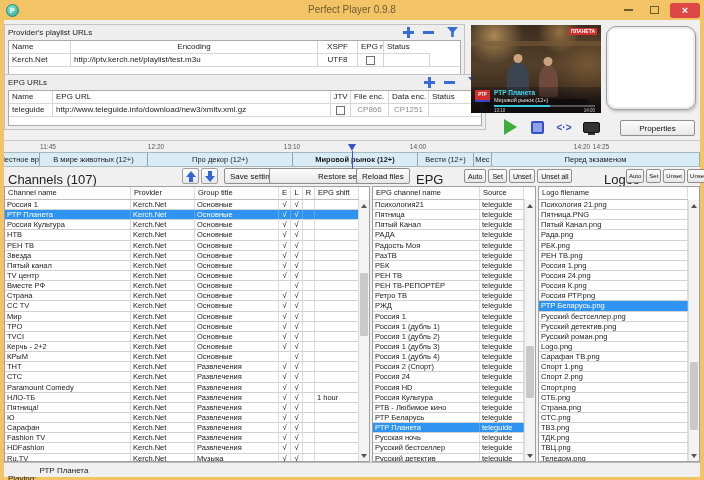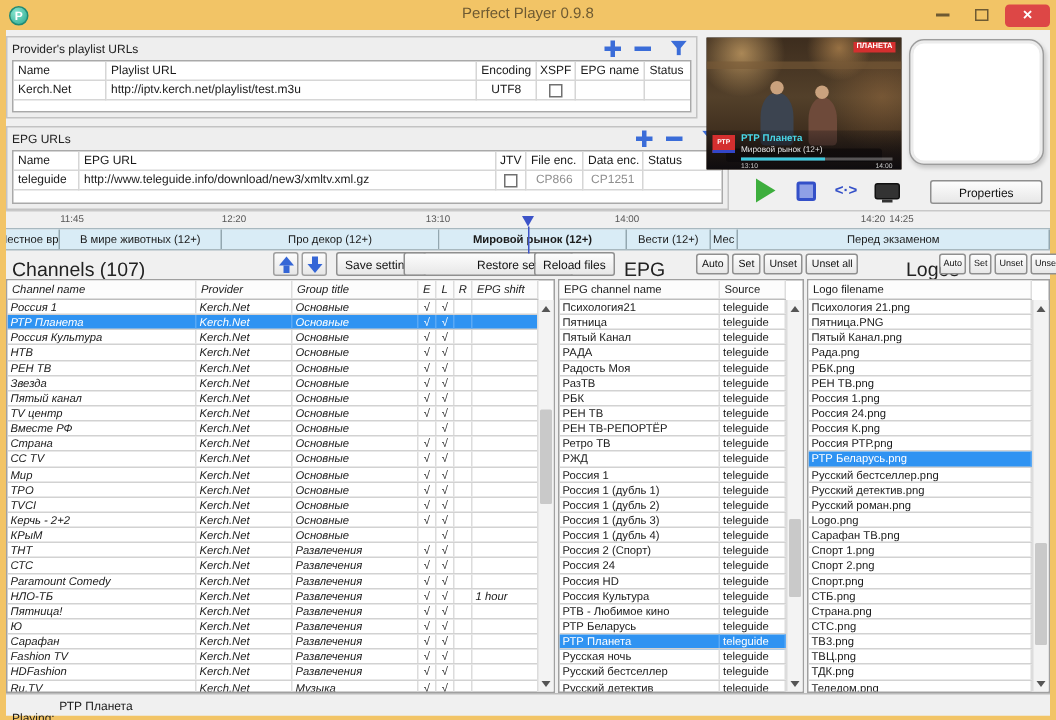--- a/index.html
+++ b/index.html
@@ -124,21 +124,21 @@
 
   
   .panel { position:absolute; top:166px; height:276px; background:#fff; border:1px solid #a0a0a0; }
   .p-channels { left:0; width:366px; }
   .p-epg { left:368px; width:164px; }
   .p-logos { left:534px; width:162px; }
   .phead { display:grid; height:13px; background:#fcfcfc; border-bottom:1px solid #bdbdbd; }
   .phead > div { font-size:7.5px; line-height:12px; padding:0 3px; border-right:1px solid #ddd;
                  white-space:nowrap; overflow:hidden; }
   .pbody { position:absolute; left:0; top:13px; bottom:0; overflow:hidden; }
-  .ch-grid { grid-template-columns:126px 64px 84px 12px 12px 12px auto;font-style:italic; }
+  .ch-grid { grid-template-columns:126px 64px 84px 12px 12px 12px auto; }
   .ep-grid { grid-template-columns:107px auto; }
   .lg-grid { grid-template-columns:auto; }
   .pbody .lrow { display:grid; height:10.15px; border-bottom:1px solid #d2d2d2; }
   .lrow > div { font-size:7.5px; line-height:9px; padding:0 2px; border-right:1px solid #dcdcdc;
                 white-space:nowrap; overflow:hidden; }
   .lrow.sel { background:#2f93f2; color:#fff; }
   .lrow.sel > div { border-right-color:#5aa9f5; }
   .chk { text-align:center; padding:0 !important; font-size:7px; }
 
   .scroll { position:absolute; top:13px; right:0; bottom:0; width:11px; background:#f3f3f3; border-left:1px solid #dcdcdc; }
@@ -188,38 +188,37 @@
               <span class="i-minus"></span>
             </span>
           <span class="icon-btn" style="margin-left:4px;">
               <span class="i-funnel"></span>
             </span>
         </span>
       </div>
       <div class="gb-table">
         <div class="trow pl-grid">
           <div>Name</div>
-          <div>Playlist URL</div>
           <div class="cell-c">Encoding</div>
           <div class="cell-c">XSPF</div>
           <div>EPG name</div>
           <div>Status</div>
         </div>
         <div class="trow pl-grid">
           <div>Kerch.Net</div>
           <div>http://iptv.kerch.net/playlist/test.m3u</div>
           <div class="cell-c">UTF8</div>
           <div class="cell-c"><span class="checkbox"></span></div>
           <div></div>
           <div></div>
         </div>
       </div>
     </div>
 
-    <div class="groupbox" style="left:0;top:64px;width:482px;height:56px;">
+    <div class="groupbox" style="left:0;top:54px;width:482px;height:56px;">
       <div class="gb-head">
         <span class="gb-title">EPG URLs</span>
         <span class="gb-btns">
           <span class="icon-btn">
               <span class="i-plus"></span>
             </span>
           <span class="icon-btn">
               <span class="i-minus"></span>
             </span>
           <span class="icon-btn" style="margin-left:4px;">
@@ -782,24 +781,24 @@
           <div class="lrow lg-grid">
             <div>Страна.png</div>
           </div>
           <div class="lrow lg-grid">
             <div>СТС.png</div>
           </div>
           <div class="lrow lg-grid">
             <div>ТВ3.png</div>
           </div>
           <div class="lrow lg-grid">
+            <div>ТДК.png</div>
+          </div>
+          <div class="lrow lg-grid">
             <div>ТВЦ.png</div>
-          </div>
-          <div class="lrow lg-grid">
-            <div>ТДК.png</div>
           </div>
           <div class="lrow lg-grid">
             <div>Теледом.png</div>
           </div>
         </div>
       <div class="scroll">
         <span class="s-up">
             <span class="tri-u"></span>
           </span>
         <span class="s-thumb" style="top:62%;height:26%;"></span>

